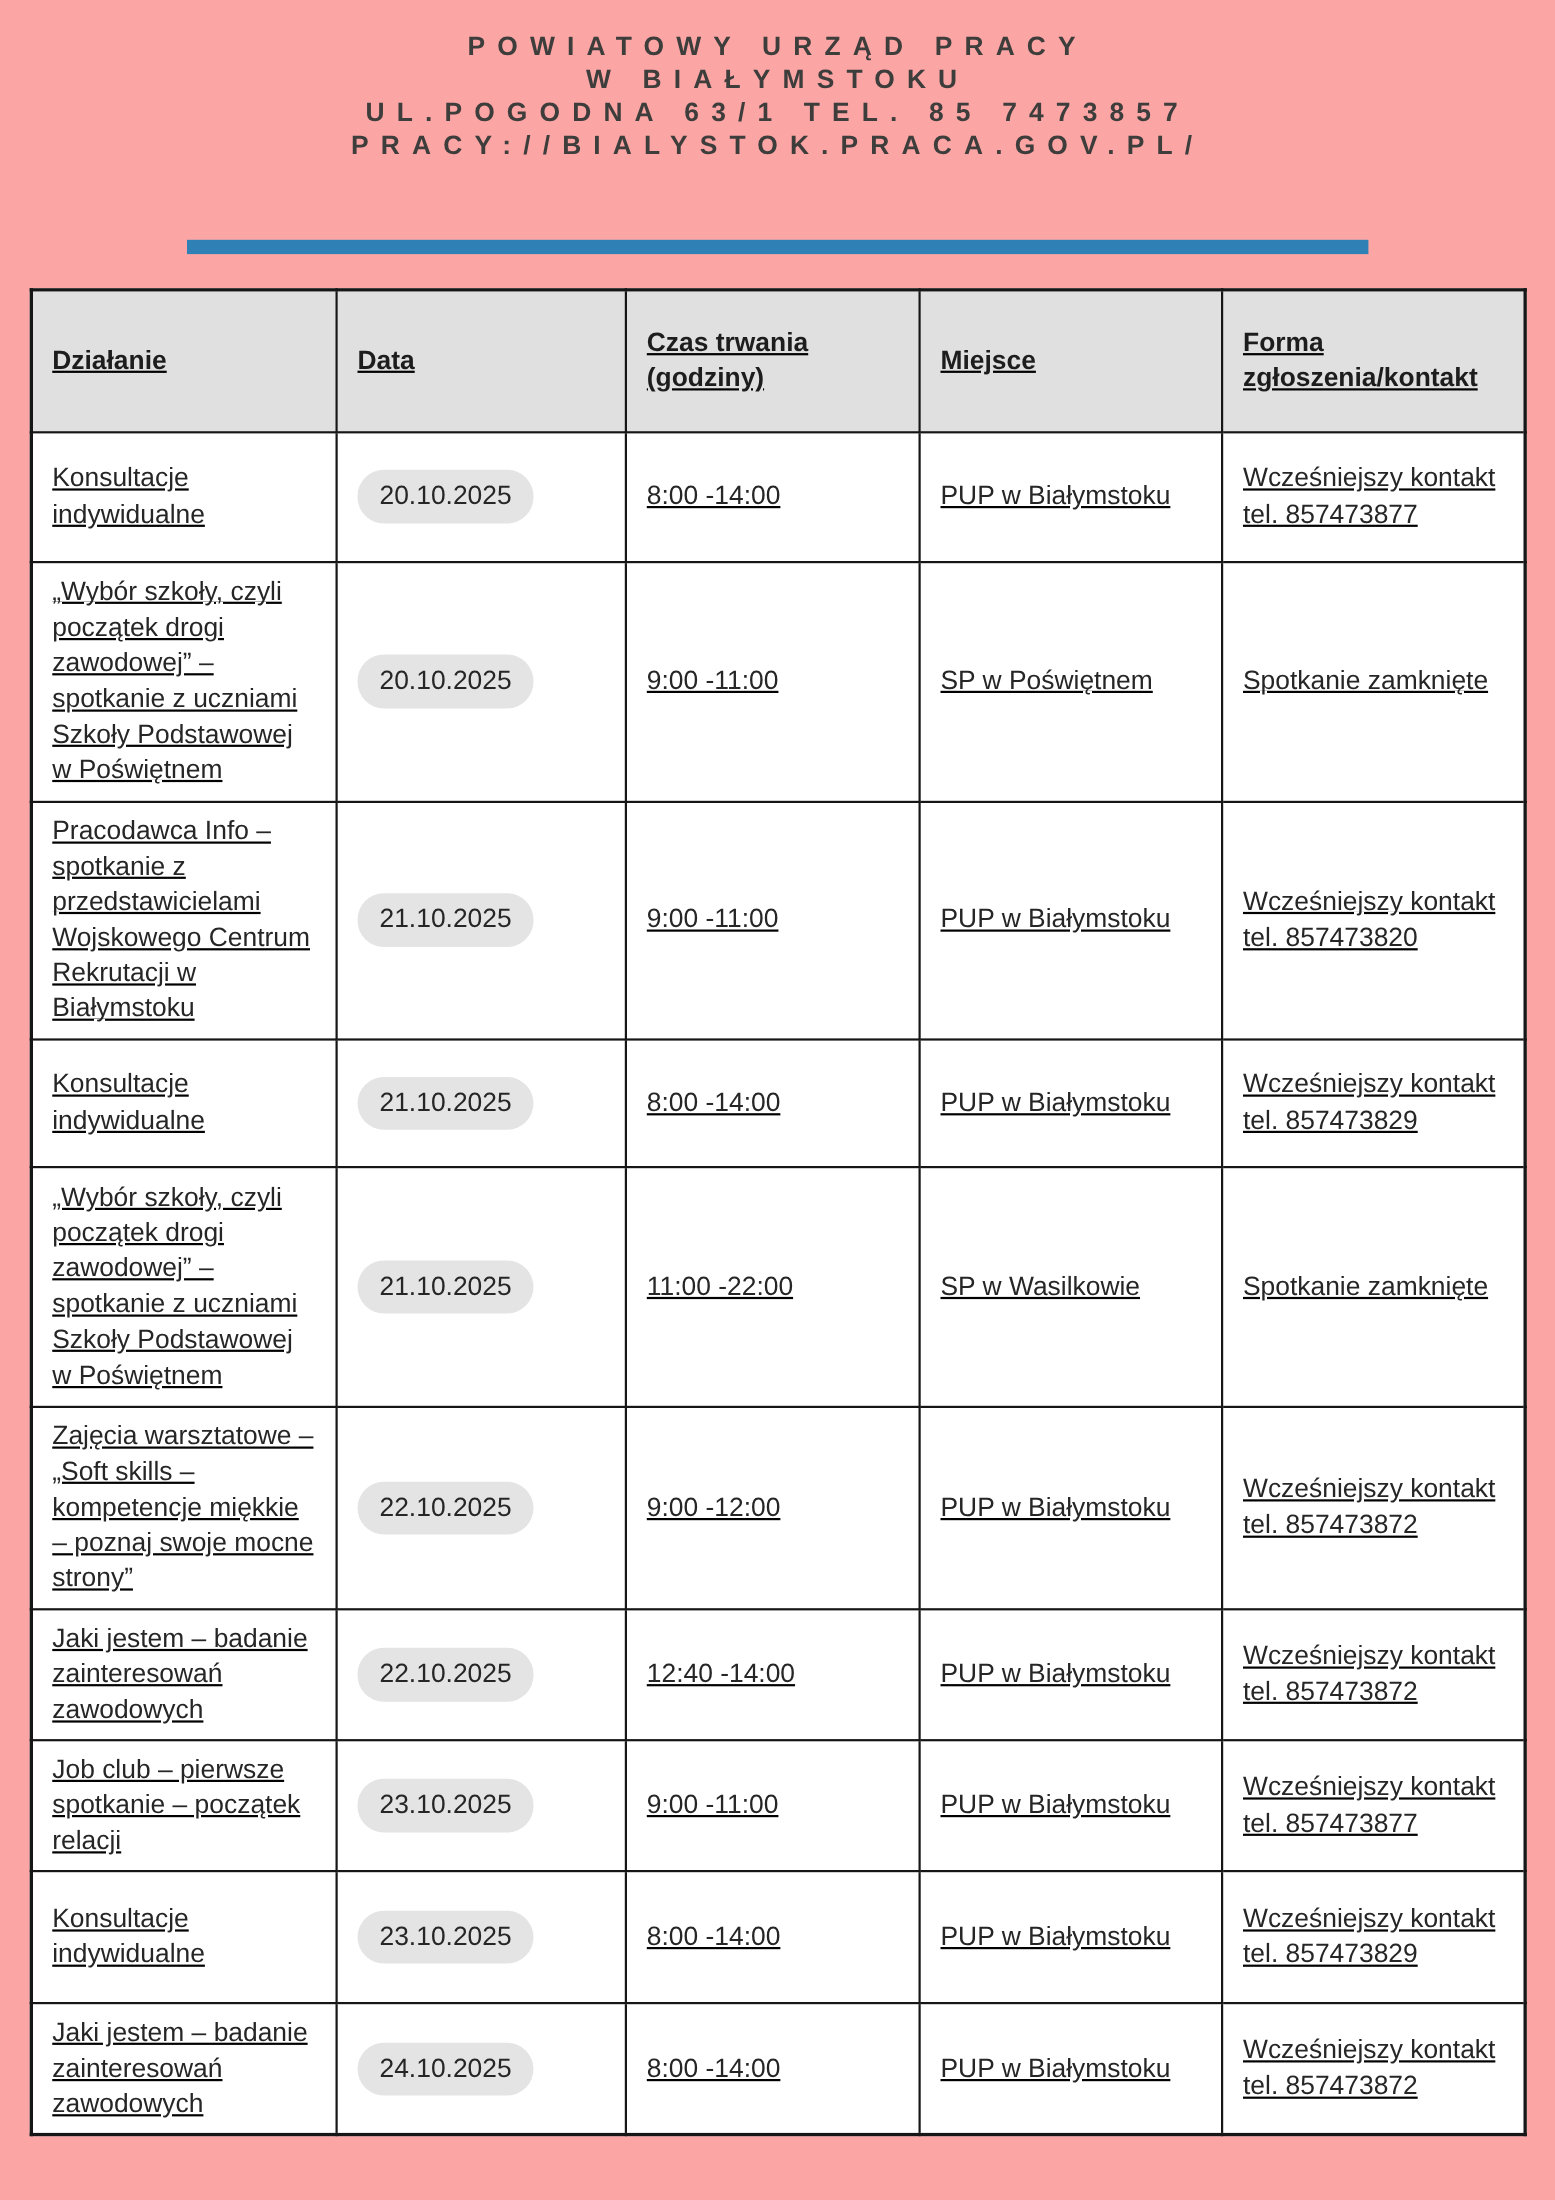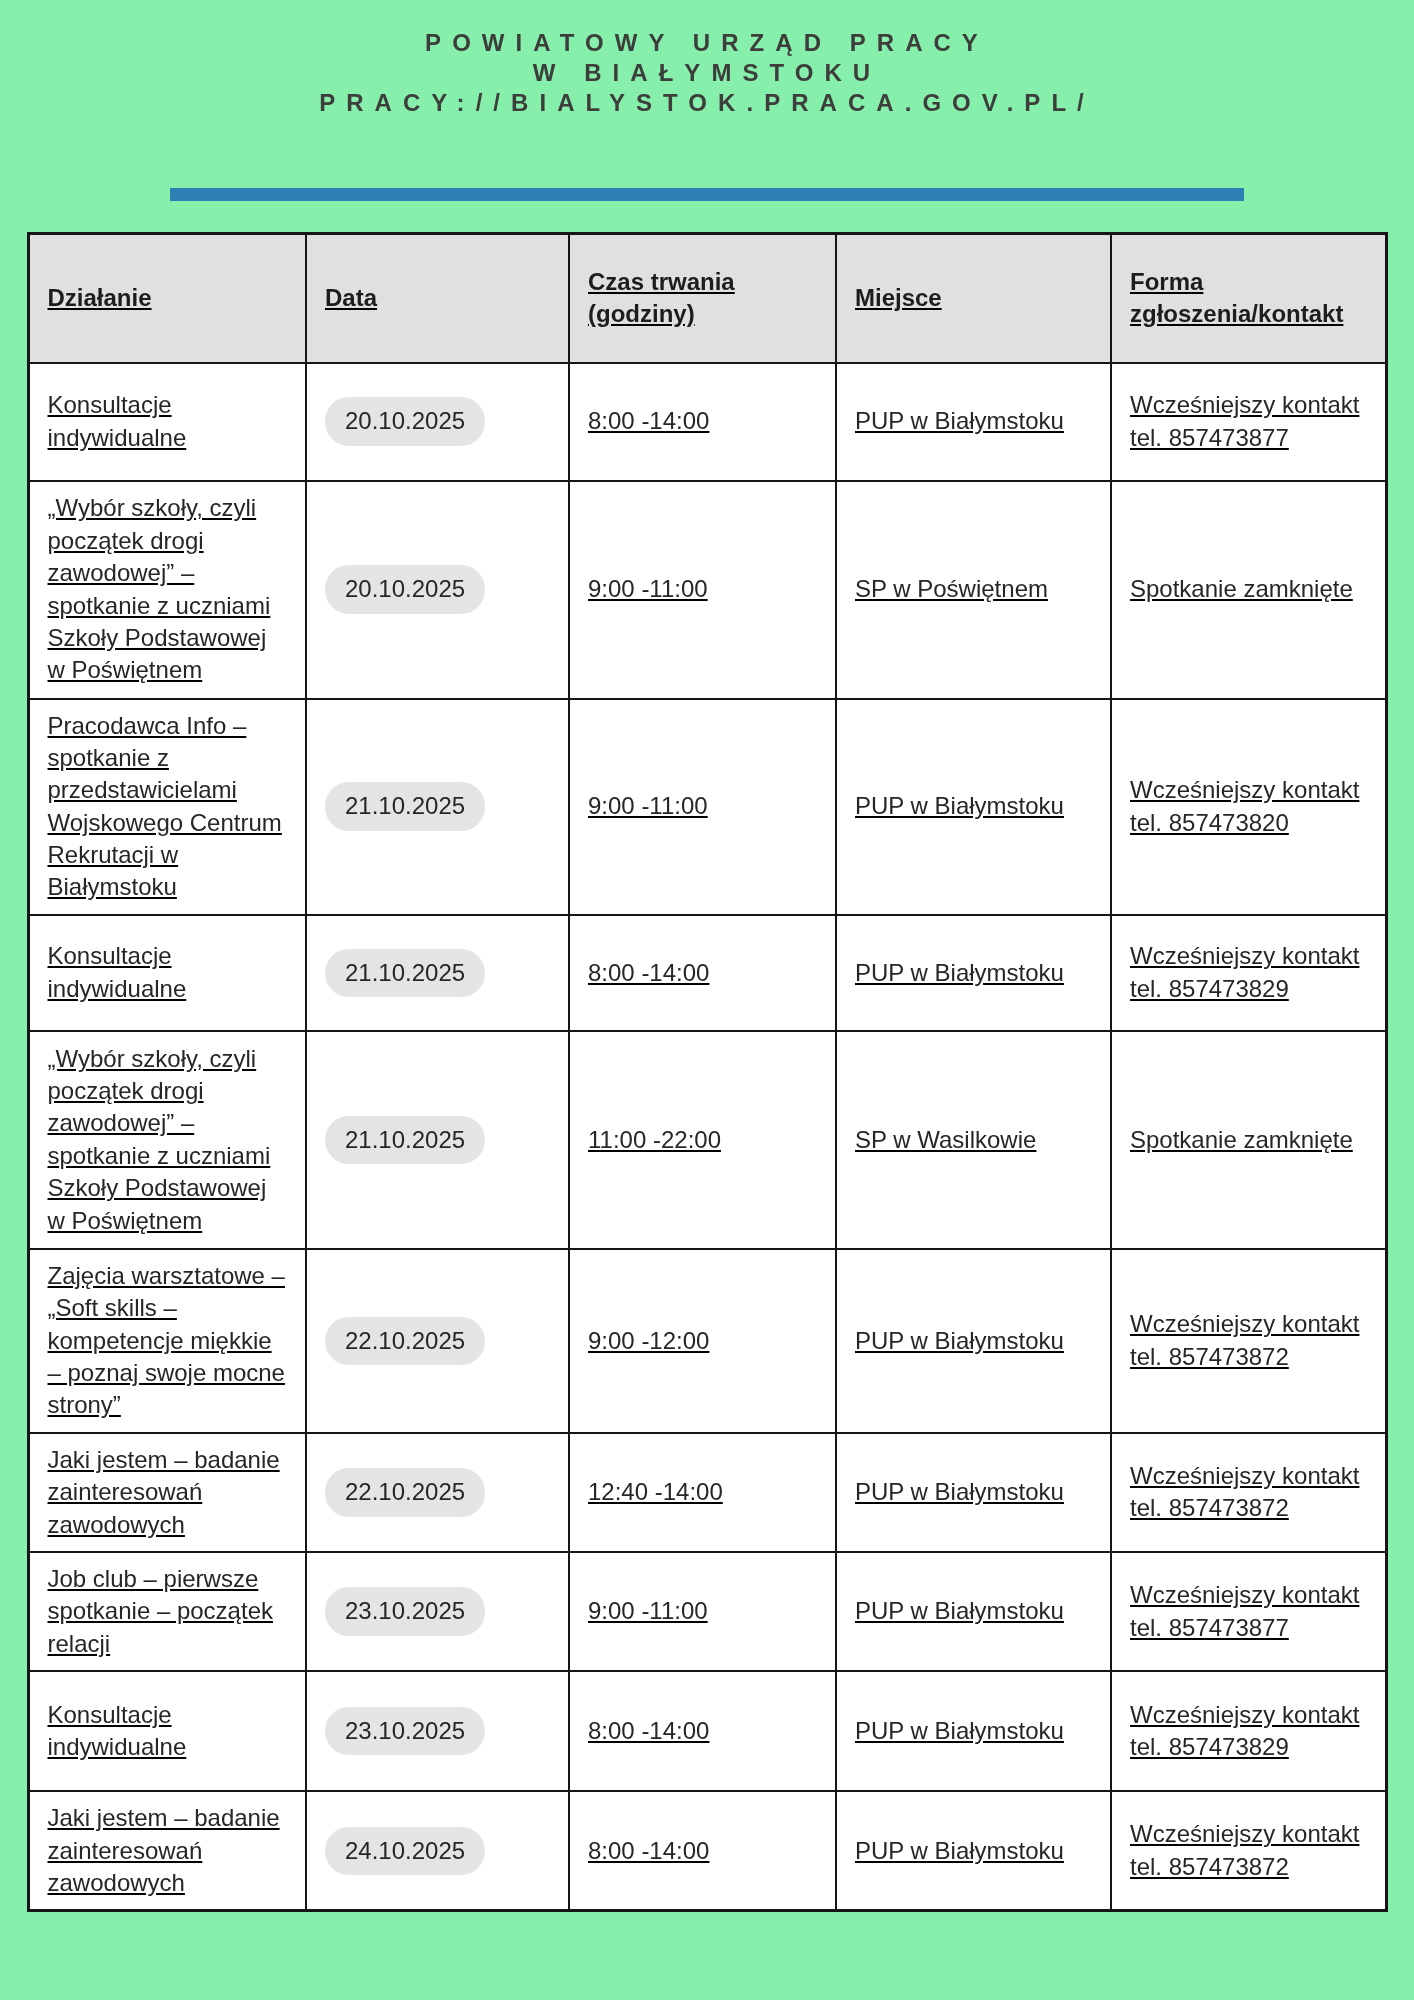--- a/index.html
+++ b/index.html
@@ -3,21 +3,21 @@
 <meta charset="utf-8">
 <style>
   * { margin: 0; padding: 0; box-sizing: border-box; }
   html, body { background: #fbcb1d; }
   body { font-family: "Liberation Sans", "DejaVu Sans", sans-serif; }
 
   .page {
     position: relative;
     width: 1414px;
     height: 2000px;
-    background: #86efac;
+    background: #fca5a5;
     overflow: hidden;
   }
 
   .org-header {
     padding-top: 28px;
     text-align: center;
     color: #3d3d3b;
     font-weight: bold;
     font-size: 24px;
     line-height: 30px;
@@ -68,20 +68,21 @@
   }
 </style>
 </head>
 <body>
 
 <div class="page">
 
   <div class="org-header">
     <span class="hline">POWIATOWY URZĄD PRACY</span>
     <span class="hline">W BIAŁYMSTOKU</span>
+    <span class="hline">UL.POGODNA 63/1 TEL. 85 7473857</span>
     <span class="hline">PRACY://BIALYSTOK.PRACA.GOV.PL/</span>
   </div>
 
   <div class="divider-bar"></div>
 
   <table class="schedule">
     <colgroup>
       <col style="width:278px">
       <col style="width:263px">
       <col style="width:267px">

